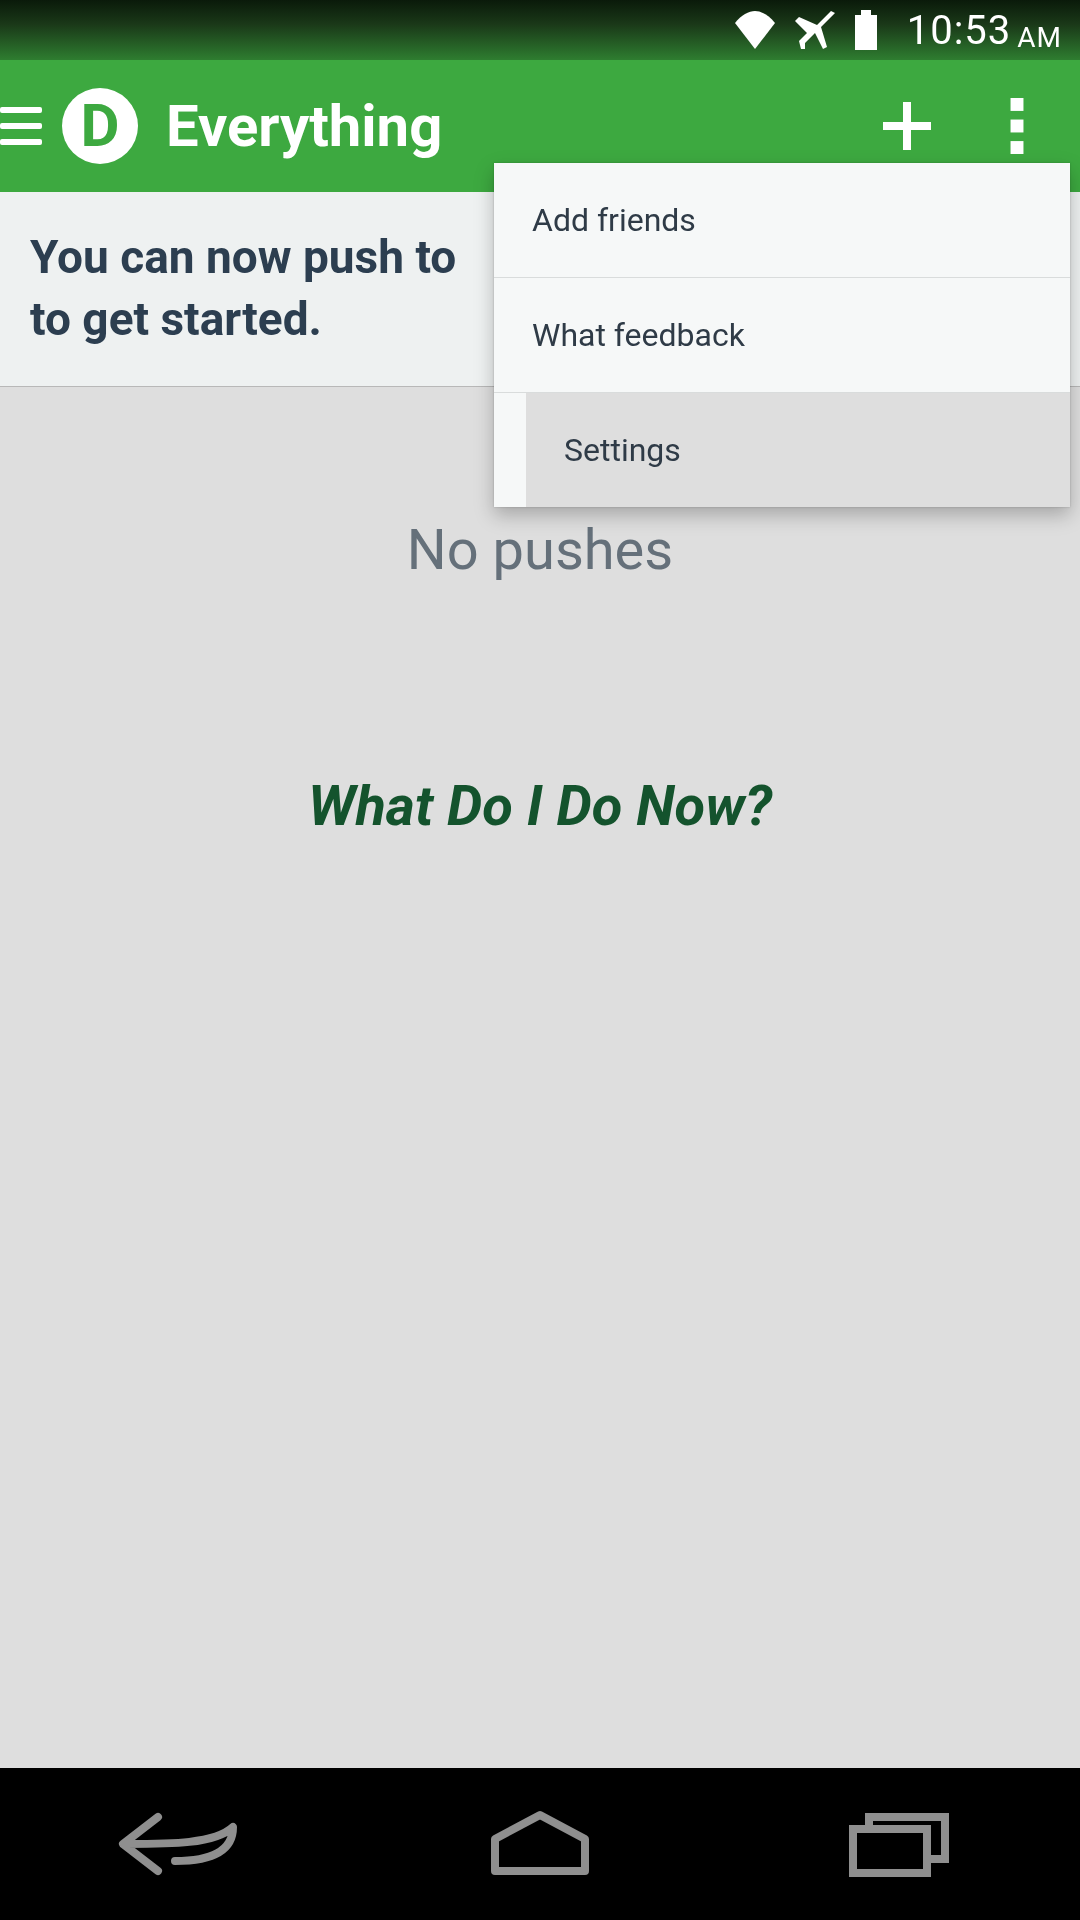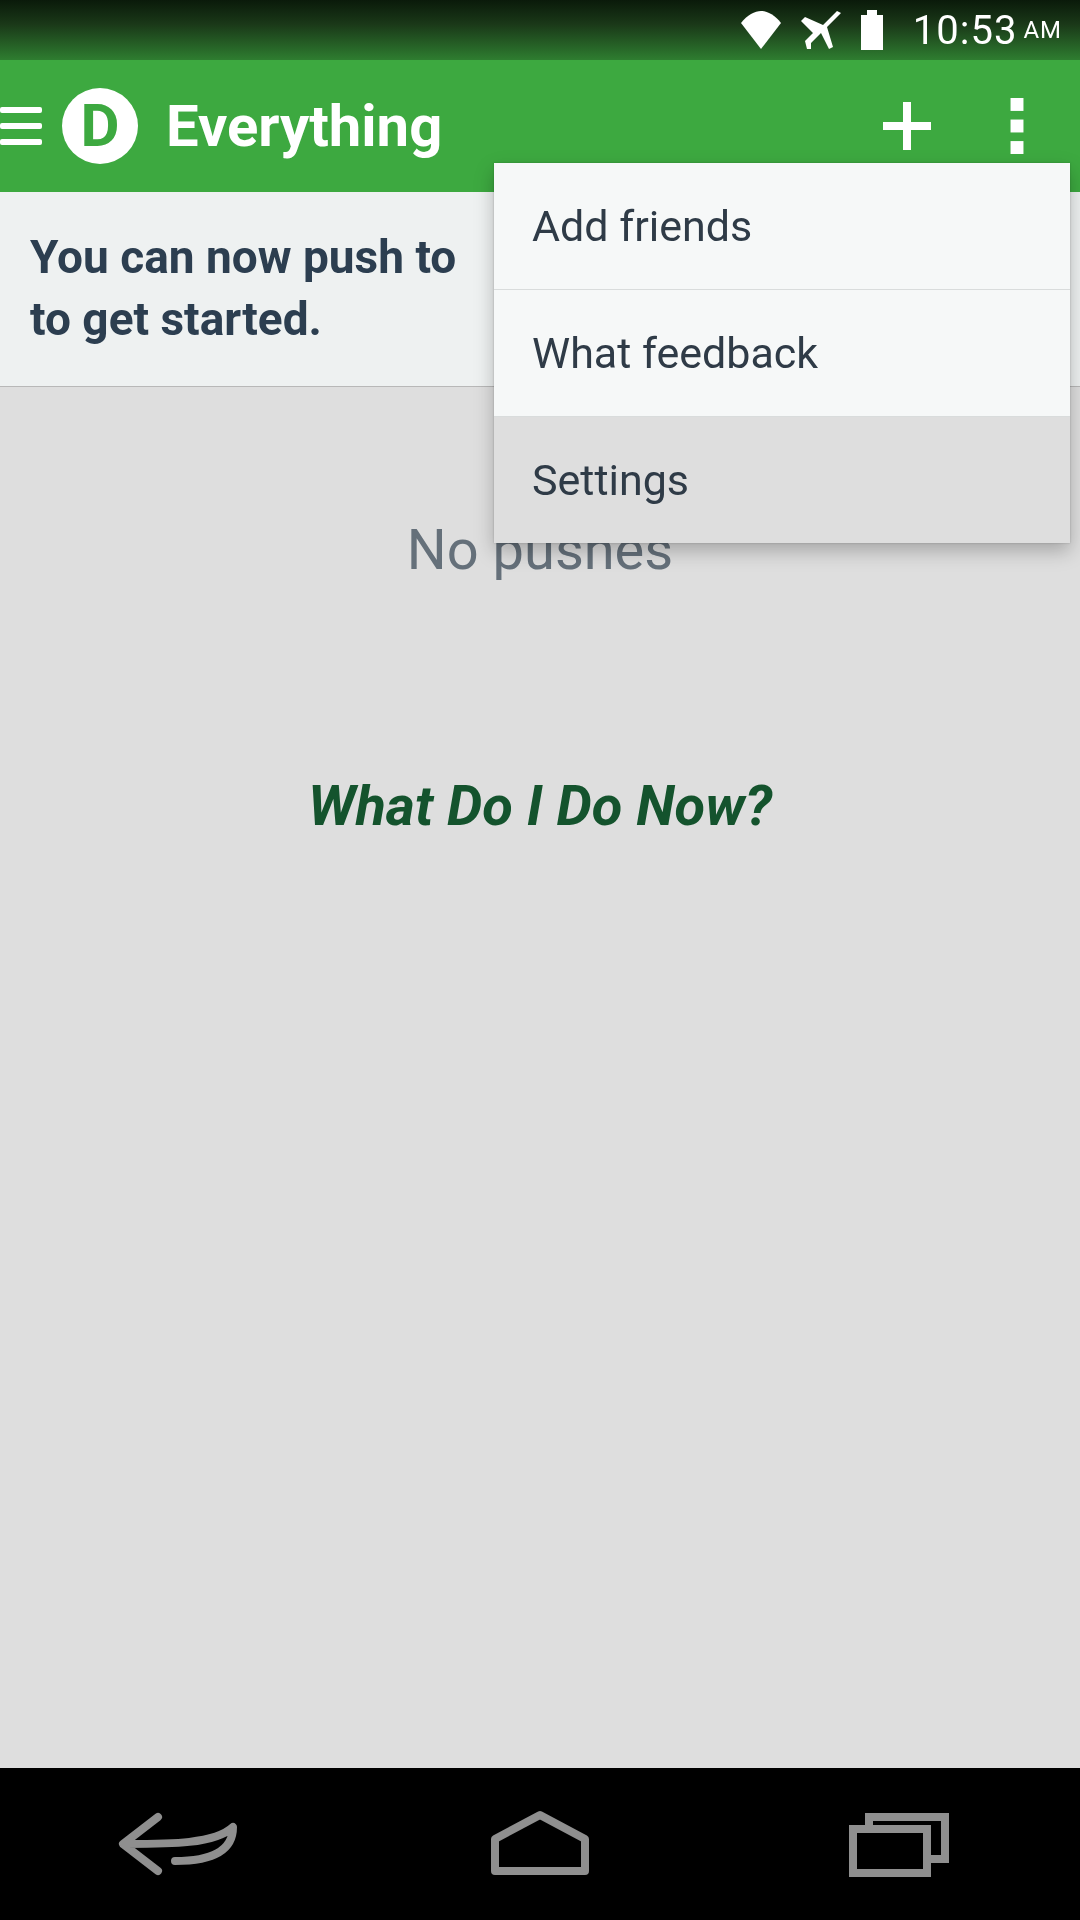--- a/index.html
+++ b/index.html
@@ -10,22 +10,22 @@
   .status-bar {
     height: 60px;
     background: linear-gradient(to bottom, #0a1a0a 0%, #1a3818 40%, #2e7d30 100%);
     display: flex;
     justify-content: flex-end;
     align-items: center;
     padding: 0 18px;
     color: #fff;
   }
   .status-icons { display: flex; align-items: center; gap: 18px; }
-  .status-time { font-size: 40px; font-weight: 400; letter-spacing: 1px; display: flex; align-items: center; gap: 6px; margin-left: 10px;}
-  .status-time-ampm { font-size: 24px; }
+  .status-time { font-size: 40px; font-weight: 400; letter-spacing: 1px; display: flex; align-items: flex-end; gap: 6px; margin-left: 10px;}
+  .status-time-ampm { font-size: 28px; }
 
   
   .app-bar {
     height: 132px;
     background: #3da940;
     display: flex;
     align-items: center;
     padding: 0 8px 0 0;
     color: #fff;
   }
@@ -76,25 +76,25 @@
     position:absolute;
     top: 163px;
     right: 10px;
     width: 576px;
     background:#f6f8f8;
     box-shadow: 0 8px 18px rgba(0,0,0,0.25), 0 0 2px rgba(0,0,0,0.2);
     z-index: 50;
   }
   .menu-item {
     padding: 38px 38px;
-    font-size: 43px;
+    font-size: 32px;
     color:#2f3b47;
     border-bottom:1px solid #d9dcdc;
   }
-  .menu-item:last-child { border-bottom:none; }
+  .menu-item:last-child { border-bottom:none;margin-left:32px; }
   .menu-item.pressed { background:#dedede; }
 
   
   .nav-bar {
     position:absolute; bottom:0; left:0; right:0;
     height:152px; background:#000;
     display:flex; justify-content:space-around; align-items:center;
   }
   .nav-btn { width:160px; height:90px; display:flex; align-items:center; justify-content:center; }
 

